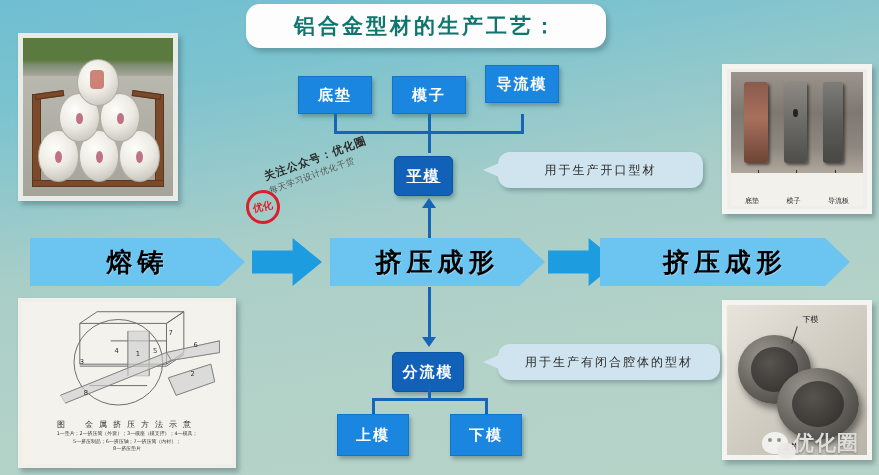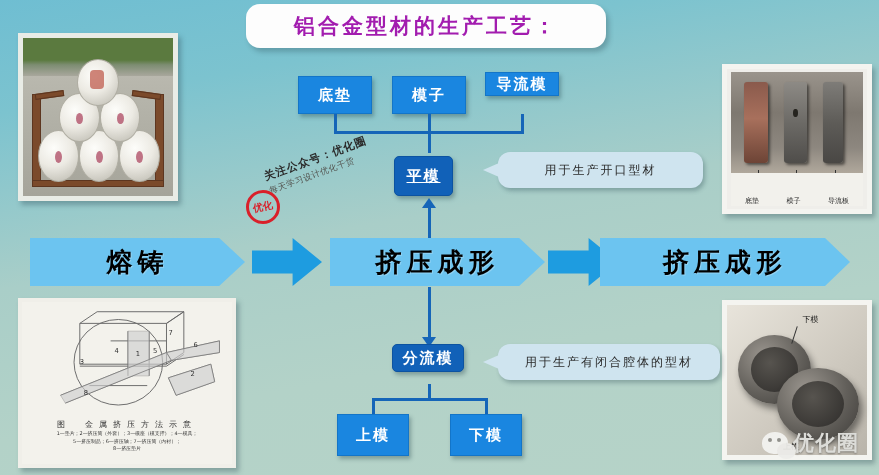--- a/index.html
+++ b/index.html
@@ -18,21 +18,21 @@
   
   .title-box {
     position: absolute; left: 246px; top: 4px; width: 360px; height: 44px;
     background: #fdfdfd;
     border-radius: 14px;
     box-shadow: 3px 4px 5px rgba(40,70,80,.30);
     display: flex; align-items: center; justify-content: center;
   }
   .title-text {
     font-family: "DejaVu Serif", "Liberation Serif", serif;
-    font-size: 21px; font-weight: bold; color: #a21caf;
+    font-size: 21px; font-weight: bold; color: #0f766e;
     letter-spacing: 3px;
   }
 
   
   .photo {
     position: absolute;
     background: #f2f2ee;
     box-shadow: 3px 4px 5px rgba(40,70,80,.35);
     overflow: hidden;
   }
@@ -325,21 +325,21 @@
       <div class="rd-label" style="left:40%; bottom:2%;">上模</div>
     </div>
   </div>
 
   <div class="bbox light" style="left:298px; top:76px; width:74px; height:38px;">
     <span>底垫</span>
   </div>
   <div class="bbox light" style="left:392px; top:76px; width:74px; height:38px;">
     <span>模子</span>
   </div>
-  <div class="bbox light" style="left:485px; top:72px; width:74px; height:24px;">
+  <div class="bbox light" style="left:485px; top:65px; width:74px; height:38px;">
     <span>导流模</span>
   </div>
 
   <div class="conn" style="left:334px; top:114px; width:3px; height:20px;"></div>
   <div class="conn" style="left:428px; top:114px; width:3px; height:20px;"></div>
   <div class="conn" style="left:521px; top:114px; width:3px; height:20px;"></div>
   <div class="conn" style="left:334px; top:131px; width:190px; height:3px;"></div>
   <div class="conn" style="left:428px; top:131px; width:3px; height:22px;"></div>
 
   <div class="bbox dark" style="left:394px; top:156px; width:59px; height:40px;text-decoration:underline;">
@@ -362,21 +362,21 @@
     <span class="chev-label">挤压成形</span>
   </div>
   <div class="chev mini m2"></div>
   <div class="chev big3">
     <span class="chev-label">挤压成形</span>
   </div>
 
   <div class="conn" style="left:428px; top:287px; width:3px; height:52px;"></div>
   <div class="arrow-down-head" style="left:422px; top:337px;"></div>
 
-  <div class="bbox dark" style="left:392px; top:344px; width:72px; height:28px;text-align:center;">
+  <div class="bbox dark" style="left:392px; top:352px; width:72px; height:40px;text-align:center;">
     <span>分流模</span>
   </div>
 
   <div class="callout" style="left:498px; top:344px; width:222px; height:36px;">
     <div class="tail"></div>
     <span>用于生产有闭合腔体的型材</span>
   </div>
 
   <div class="conn" style="left:428px; top:384px; width:3px; height:16px;"></div>
   <div class="conn" style="left:372px; top:398px; width:116px; height:3px;"></div>

